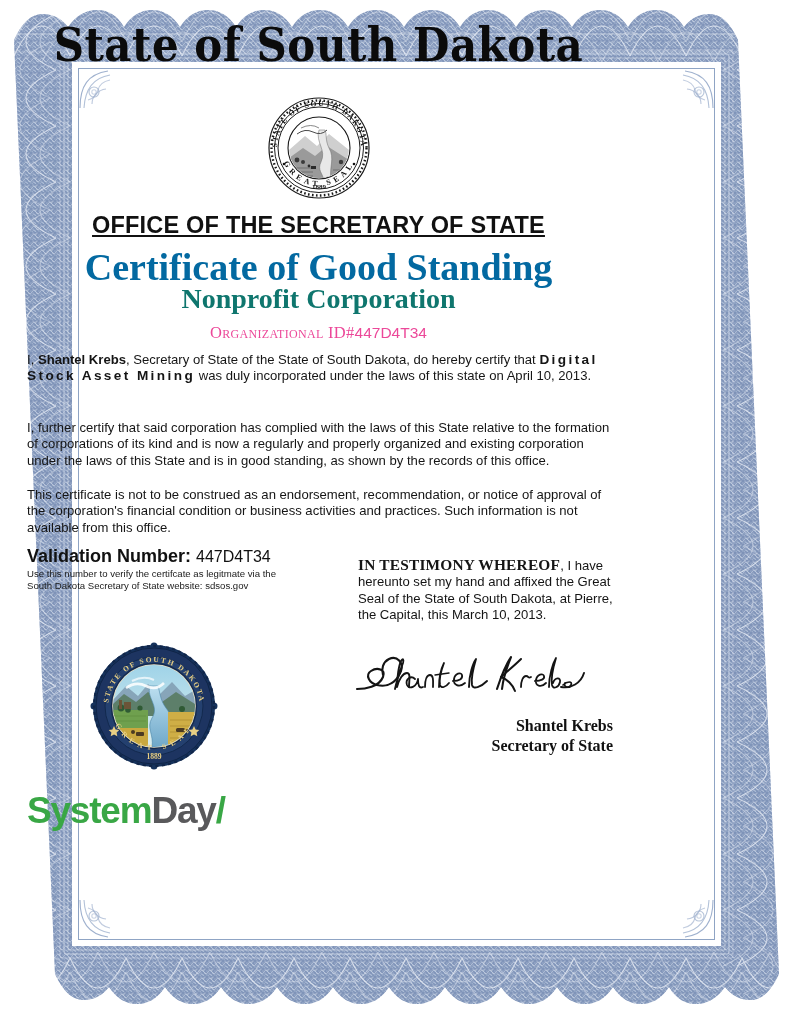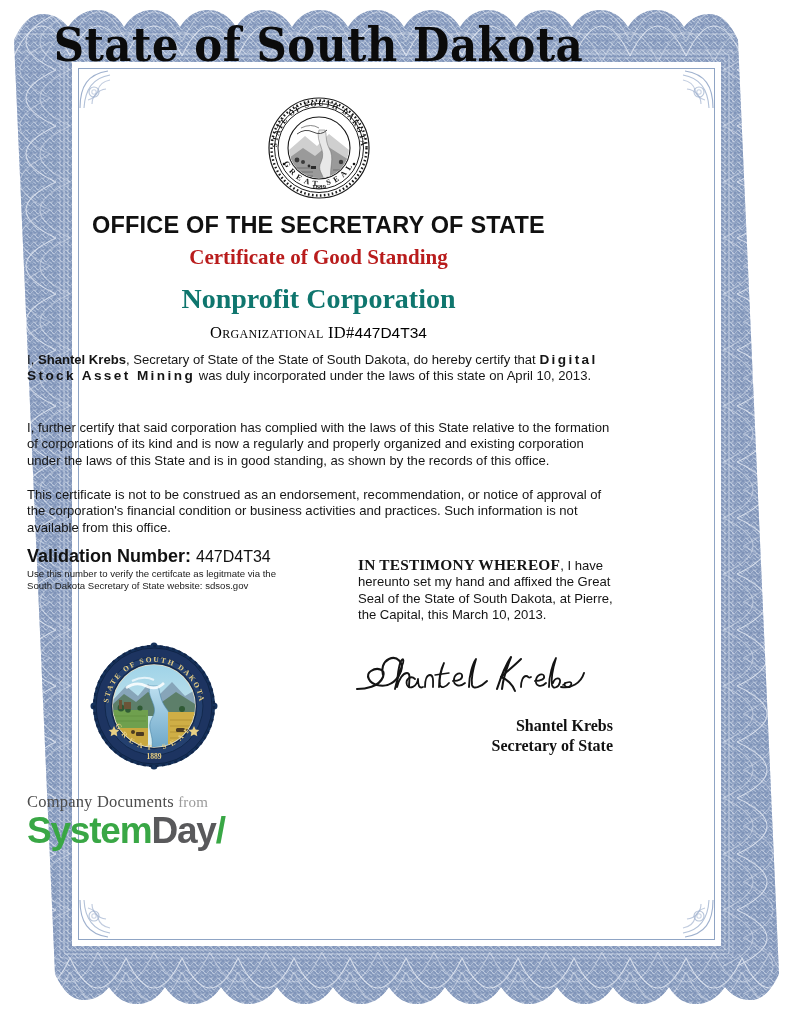--- a/index.html
+++ b/index.html
@@ -59,42 +59,43 @@
     width:124px;height:120px;
   }
   .office-line{
     position:absolute;left:0;right:0;top:212px;
     text-align:center;
     font-family:"Liberation Sans", sans-serif;
     font-weight:bold;
     font-size:23.5px;
     letter-spacing:0.2px;
     color:#111;
+    text-decoration:underline;
   }
   .cert-line1{
     position:absolute;left:0;right:0;top:245px;
     text-align:center;
     font-family:"Liberation Serif", serif;
     font-weight:bold;
-    font-size:21px;
-    color:#b91c1c;
+    font-size:38px;
+    color:#0369a1;
   }
   .cert-line2{
     position:absolute;left:0;right:0;top:283px;
     text-align:center;
     font-family:"Liberation Serif", serif;
     font-weight:bold;
     font-size:28px;
     color:#0f766e;
   }
   .org-id{
     position:absolute;left:0;right:0;top:323px;
     text-align:center;
     font-size:15px;
-    color:#000000;
+    color:#ec4899;
   }
   .org-id .lbl{
     font-family:"Liberation Serif", serif;
     font-variant:small-caps;
     letter-spacing:0.3px;
     font-size:16.5px;
   }
   .org-id .val{
     font-family:"Liberation Sans", sans-serif;
     font-size:15.5px;
@@ -623,23 +624,19 @@
         <path d="M216 42 C226 44 236 38 239 28" stroke-width="1.9"></path>
       </g>
     </svg>
 
     <div class="sig-name">
       <div>Shantel Krebs</div>
       <div>Secretary of State</div>
     </div>
 
     <div class="logo">
-      <div class="l1">
-        <span>Company Documents</span>
-        <span class="from">from</span>
-      </div>
       <div class="l2">
         <span class="sys">System</span><span class="day">Day</span><span class="slash">/</span>
       </div>
     </div>
 
   </div>
 </div>
 
 </body></html>

